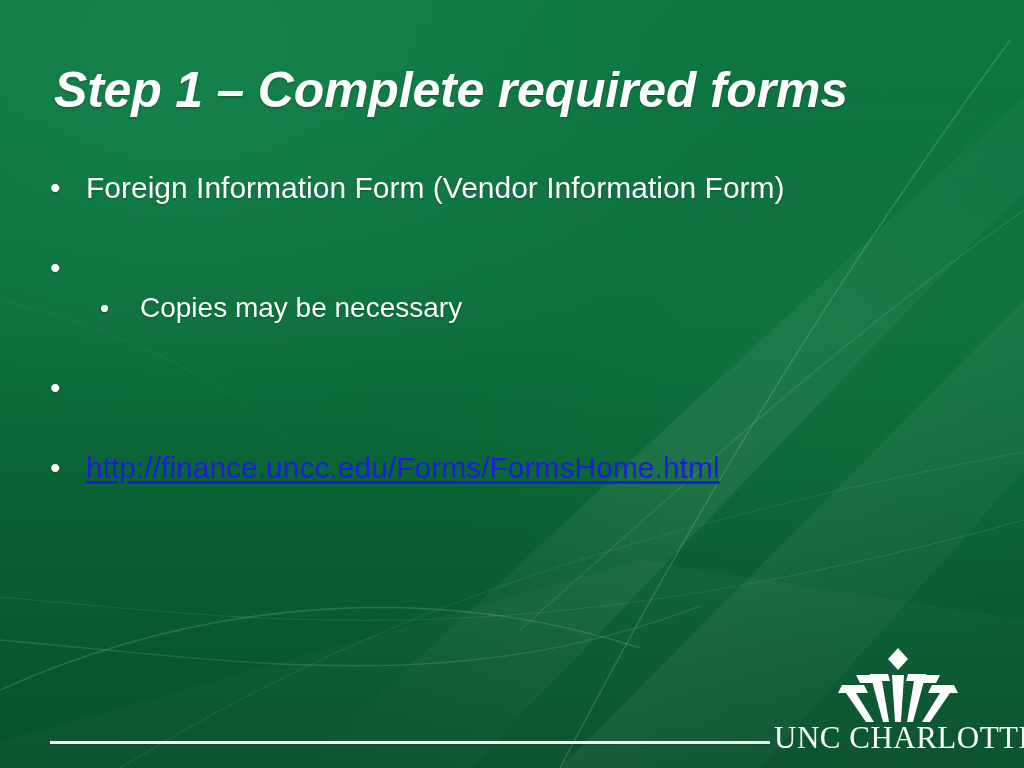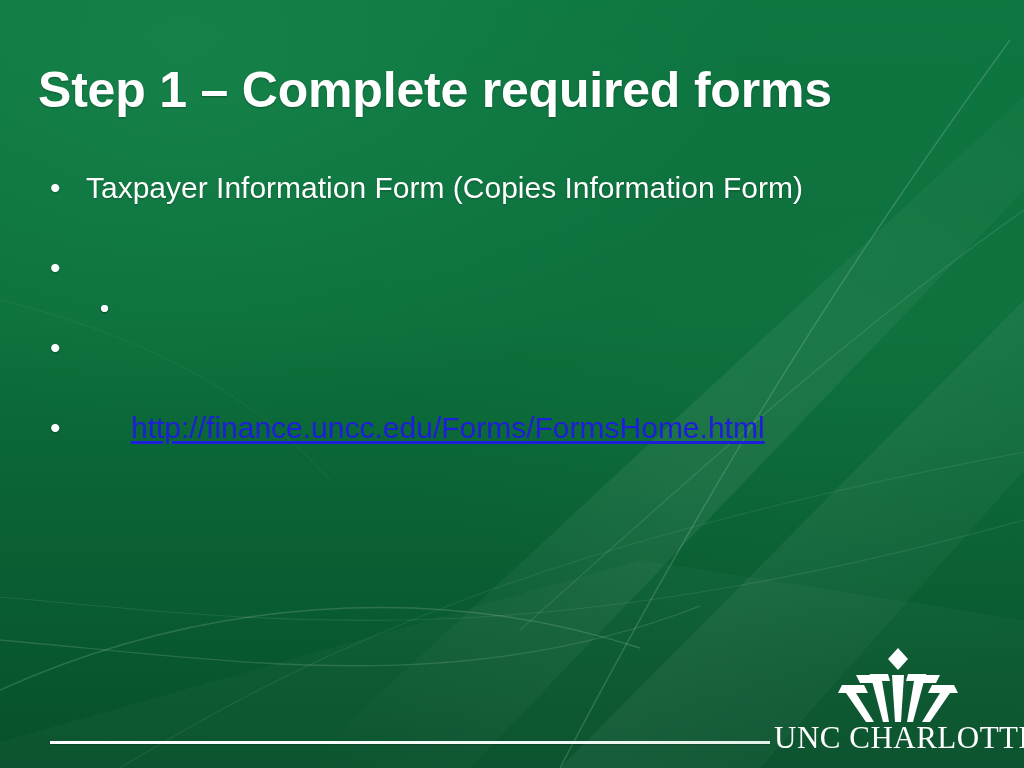--- a/index.html
+++ b/index.html
@@ -28,30 +28,31 @@
   .swirls {
     position: absolute;
     inset: 0;
     pointer-events: none;
   }
   .swirls svg { display: block; width: 1024px; height: 768px; }
 
   
   .title {
     position: absolute;
-    left: 38px;
+    left: 54px;
     top: 62px;
     width: 930px;
     color: #ffffff;
     font-size: 50px;
     font-weight: bold;
     line-height: 1.12;
     letter-spacing: -0.2px;
     text-shadow: 0 1px 2px rgba(0,0,0,0.30);
     white-space: nowrap;
+    font-style: italic;
   }
 
   
   .body {
     position: absolute;
     left: 0;
     top: 168px;
     width: 1024px;
   }
 
@@ -83,21 +84,20 @@
   .bullet-row.lvl2 .dot { left: 100px; font-size: 26px; }
 
   .spacer { height: 40px; }
 
   .link-text {
     color: #1d1ddb;
     text-decoration: underline;
     text-underline-offset: 3px;
     text-shadow: none;
     cursor: pointer;
-    margin-left: 45px;
   }
 
   
   .bottom-rule {
     position: absolute;
     left: 50px;
     top: 741px;
     width: 720px;
     height: 3px;
     background: linear-gradient(to right, #ffffff 0%, #f2faf5 70%, #e3f1e8 100%);
@@ -166,35 +166,36 @@
       <path d="M 0 300 C 120 330, 240 380, 330 480" fill="none" stroke="#ffffff" stroke-opacity="0.05" stroke-width="1"></path>
     </svg>
   </div>
 
   <div class="title">Step 1 – Complete required forms</div>
 
   <div class="body">
 
     <div class="bullet-row lvl1">
       <span class="dot">•</span>
-      <span>Taxpayer Information Form (Copies Information Form)</span>
+      <span>Foreign Information Form (Vendor Information Form)</span>
     </div>
 
     <div class="spacer"></div>
 
     <div class="bullet-row lvl1">
       <span class="dot">•</span>
     </div>
 
     <div class="bullet-row lvl2">
       <span class="dot">•</span>
     </div>
 
     <div class="bullet-row lvl2">
       <span class="dot">•</span>
+      <span>Copies may be necessary</span>
     </div>
 
     <div class="spacer"></div>
 
     <div class="bullet-row lvl1">
       <span class="dot">•</span>
     </div>
 
     <div class="spacer"></div>
 

